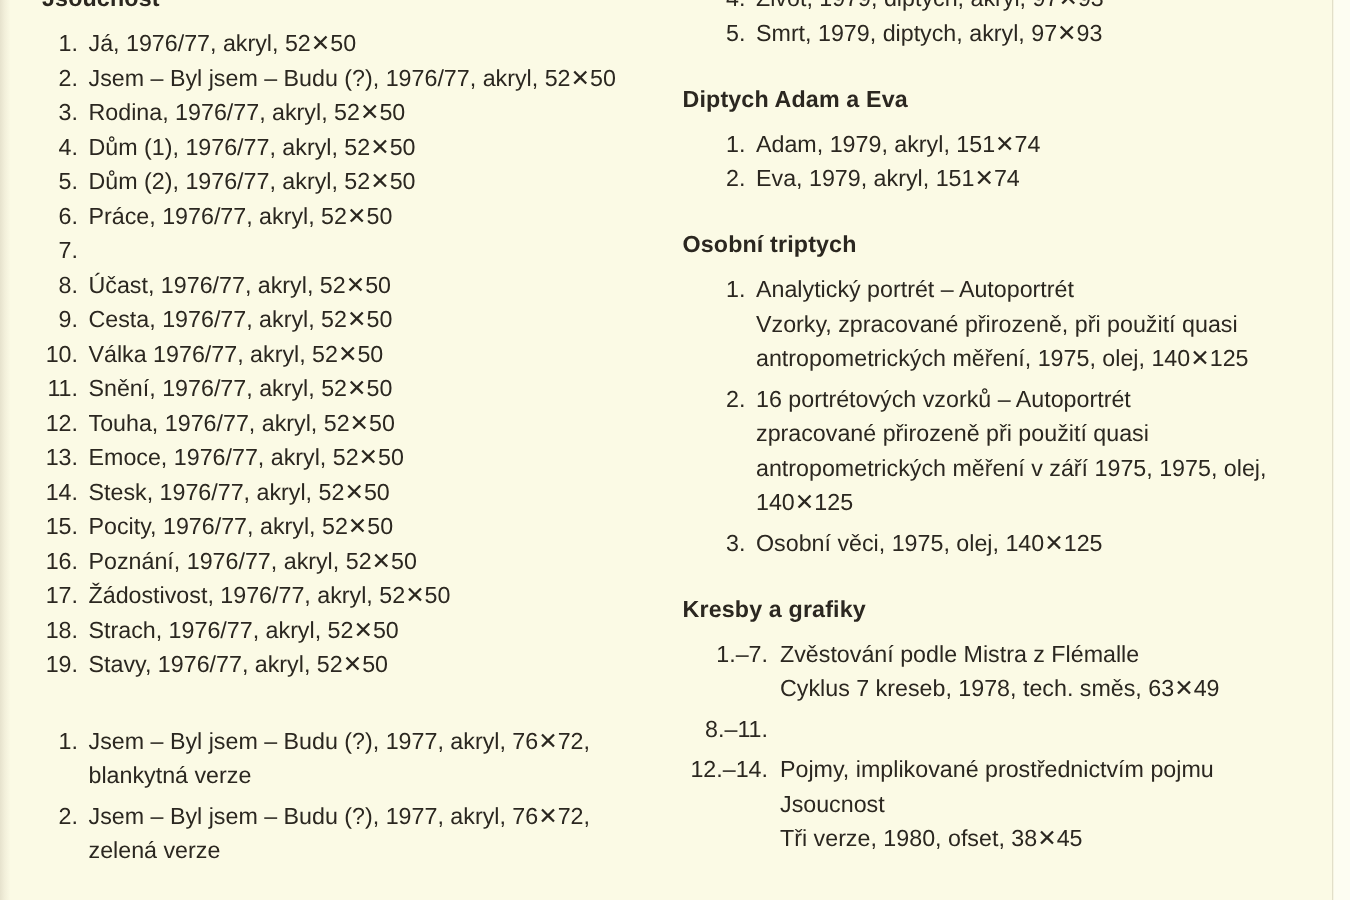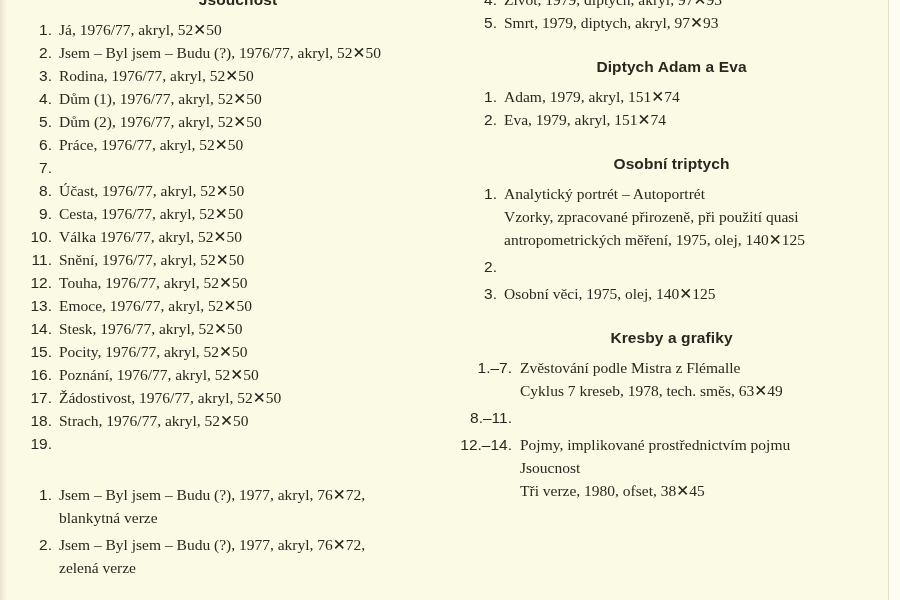--- a/index.html
+++ b/index.html
@@ -58,21 +58,20 @@
 
   .section { margin: 0; }
 
   .section-heading {
     font-size: 15.5px;
     font-weight: bold;
     letter-spacing: 0.1px;
     margin: 0;
     padding: 0;
     line-height: 23px;
-    text-align: center;
   }
   .column.left  .section-heading { margin-left: 20px; }
   .column.right .section-heading { margin-left: 7px; }
 
   .spacer-before-heading { height: 21px; }
   .spacer-after-heading  { height: 7px; }
 
   ol.entries, ul.entries {
     list-style: none;
     margin: 0;
@@ -92,21 +91,20 @@
   .entry.multiline { margin-top: 0; }
 
   .entry-num {
     flex: 0 0 auto;
     text-align: right;
     white-space: pre;
   }
   .entry-body {
     flex: 1 1 auto;
     white-space: pre-line;
-    font-family: Liberation Serif, serif;
   }
 
   
   .column.left .entry-num  { width: 44px; padding-right: 7px; }
   
   .column.right .numbered .entry-num { width: 25px; padding-right: 7px; margin-left: 24px; }
   
   .column.right .ranged .entry-num   { width: 56px; padding-right: 8px; margin-left: 8px; }
 </style>
 </head>
@@ -188,20 +186,21 @@
             <li class="entry">
               <span class="entry-num">17.</span>
               <span class="entry-body">Žádostivost, 1976/77, akryl, 52✕50</span>
             </li>
             <li class="entry">
               <span class="entry-num">18.</span>
               <span class="entry-body">Strach, 1976/77, akryl, 52✕50</span>
             </li>
             <li class="entry">
               <span class="entry-num">19.</span>
+              <span class="entry-body">Stavy, 1976/77, akryl, 52✕50</span>
             </li>
           </ol>
         </div>
         <div class="section">
           <div class="spacer-before-heading"></div>
           <div class="spacer-after-heading"></div>
           <ol class="entries numbered">
             <li class="entry multiline">
               <span class="entry-num">1.</span>
               <span class="entry-body">Jsem – Byl jsem – Budu (?), 1977, akryl, 76✕72,
@@ -252,20 +251,24 @@
           <div class="spacer-after-heading"></div>
           <ol class="entries numbered">
             <li class="entry multiline">
               <span class="entry-num">1.</span>
               <span class="entry-body">Analytický portrét – Autoportrét
 Vzorky, zpracované přirozeně, při použití quasi
 antropometrických měření, 1975, olej, 140✕125</span>
             </li>
             <li class="entry multiline">
               <span class="entry-num">2.</span>
+              <span class="entry-body">16 portrétových vzorků – Autoportrét
+zpracované přirozeně při použití quasi
+antropometrických měření v září 1975, 1975, olej,
+140✕125</span>
             </li>
             <li class="entry">
               <span class="entry-num">3.</span>
               <span class="entry-body">Osobní věci, 1975, olej, 140✕125</span>
             </li>
           </ol>
         </div>
         <div class="section">
           <div class="spacer-before-heading"></div>
           <div class="section-heading">Kresby a grafiky</div>

